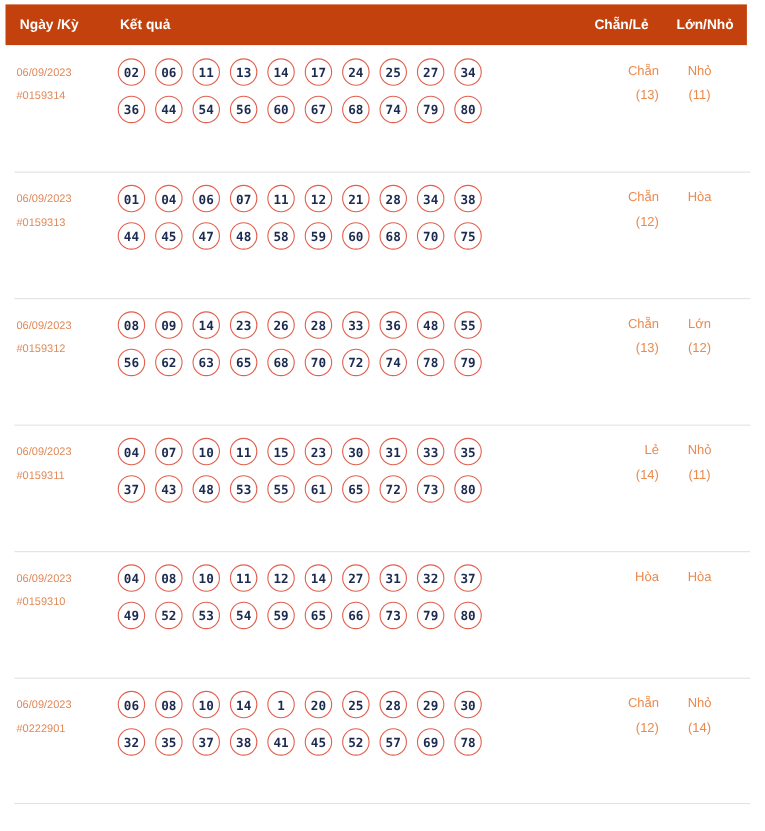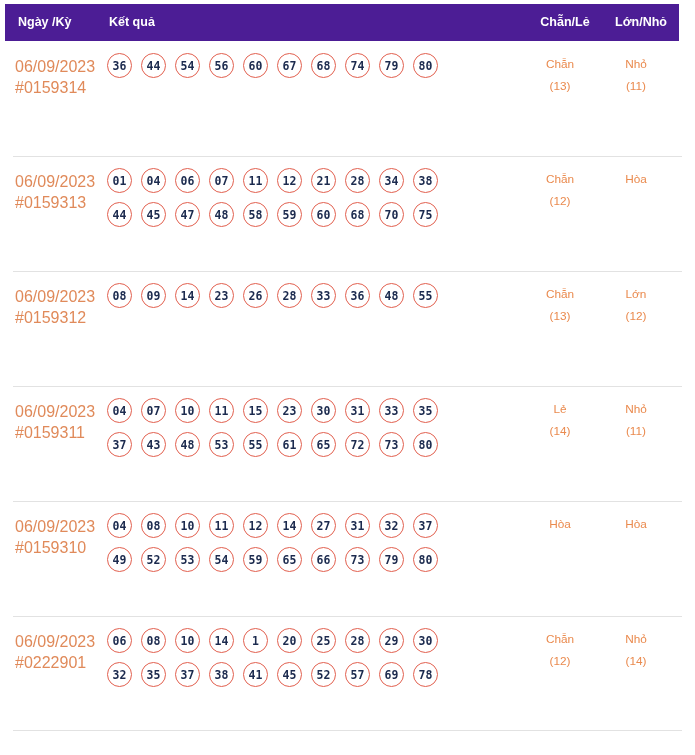--- a/index.html
+++ b/index.html
@@ -22,21 +22,21 @@
     box-sizing: border-box;
   }
 
   
   .table-header {
     position: absolute;
     left: 5px;
     top: 4px;
     width: 674px;
     height: 37px;
-    background: #4c1d95;
+    background: #c2410c;
     color: #ffffff;
   }
   .th {
     position: absolute;
     top: 0;
     height: 37px;
     line-height: 37px;
     font-size: 12.5px;
     font-weight: bold;
     white-space: nowrap;
@@ -63,21 +63,21 @@
     height: 1px;
     background: #e2e2e2;
   }
 
   .meta {
     position: absolute;
     left: 15px;
     top: 15px;
     width: 86px;
     color: #e08a5a;
-    font-size: 16px;
+    font-size: 10px;
     line-height: 21px;
   }
   .meta-date, .meta-id { display: block; white-space: nowrap; }
 
   .balls {
     position: absolute;
     left: 107px;
     top: 12px;
     width: 360px;
   }
@@ -107,21 +107,21 @@
   .ball:last-child { margin-right: 0; }
 
   .cell-parity, .cell-size {
     position: absolute;
     top: 12px;
     color: #ea8a4e;
     font-size: 11.8px;
     line-height: 22px;
     text-align: center;
   }
-  .cell-parity { left: 521px; width: 78px; }
+  .cell-parity { left: 521px; width: 78px; text-align: right; }
   .cell-size   { left: 600px; width: 72px; text-align: center; }
   .cell-label, .cell-count { display: block; white-space: nowrap; }
 
   .table-footer-sep {
     position: absolute;
     left: 13px;
     right: 13px;
     top: 730px;
     height: 1px;
     background: #e2e2e2;
@@ -139,20 +139,21 @@
     <div class="th th-size">Lớn/Nhỏ</div>
   </div>
 
   <div id="rows-container">
       <div class="row" style="top: 41px;">
         <div class="meta">
           <span class="meta-date">06/09/2023</span>
           <span class="meta-id">#0159314</span>
         </div>
         <div class="balls">
+          <div class="ball-line"><span class="ball">02</span><span class="ball">06</span><span class="ball">11</span><span class="ball">13</span><span class="ball">14</span><span class="ball">17</span><span class="ball">24</span><span class="ball">25</span><span class="ball">27</span><span class="ball">34</span></div>
           <div class="ball-line second"><span class="ball">36</span><span class="ball">44</span><span class="ball">54</span><span class="ball">56</span><span class="ball">60</span><span class="ball">67</span><span class="ball">68</span><span class="ball">74</span><span class="ball">79</span><span class="ball">80</span></div>
         </div>
         <div class="cell-parity">
           <span class="cell-label">Chẵn</span>
           <span class="cell-count">(13)</span>
         </div>
         <div class="cell-size">
           <span class="cell-label">Nhỏ</span>
           <span class="cell-count">(11)</span>
         </div>
@@ -177,20 +178,21 @@
         </div>
       </div>
       <div class="row" style="top: 271px;">
         <div class="row-sep"></div>
         <div class="meta">
           <span class="meta-date">06/09/2023</span>
           <span class="meta-id">#0159312</span>
         </div>
         <div class="balls">
           <div class="ball-line"><span class="ball">08</span><span class="ball">09</span><span class="ball">14</span><span class="ball">23</span><span class="ball">26</span><span class="ball">28</span><span class="ball">33</span><span class="ball">36</span><span class="ball">48</span><span class="ball">55</span></div>
+          <div class="ball-line second"><span class="ball">56</span><span class="ball">62</span><span class="ball">63</span><span class="ball">65</span><span class="ball">68</span><span class="ball">70</span><span class="ball">72</span><span class="ball">74</span><span class="ball">78</span><span class="ball">79</span></div>
         </div>
         <div class="cell-parity">
           <span class="cell-label">Chẵn</span>
           <span class="cell-count">(13)</span>
         </div>
         <div class="cell-size">
           <span class="cell-label">Lớn</span>
           <span class="cell-count">(12)</span>
         </div>
       </div>

